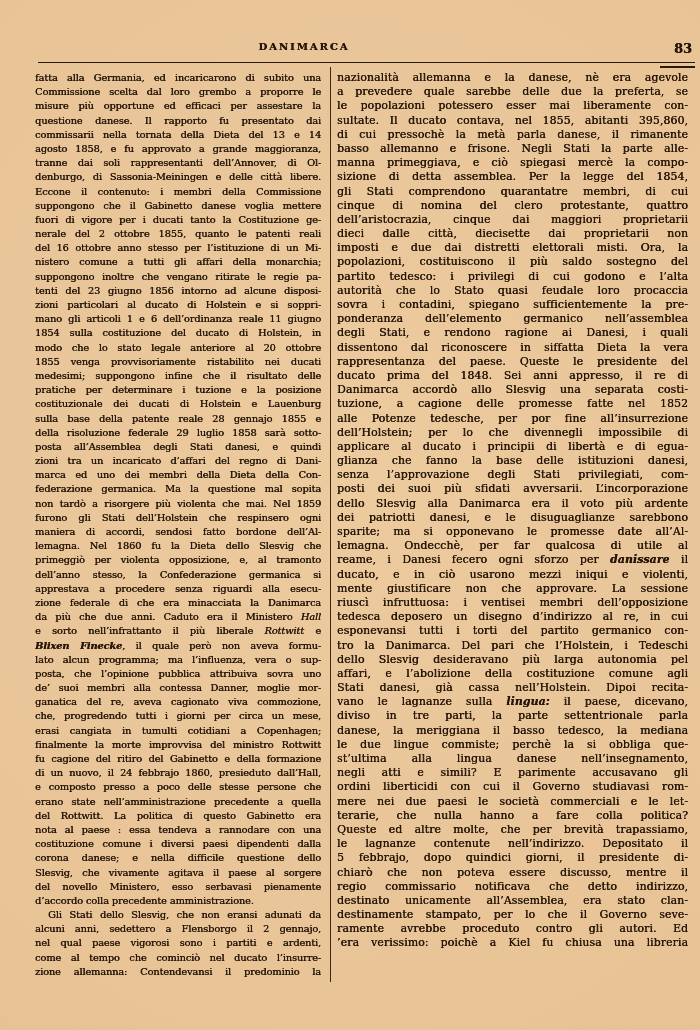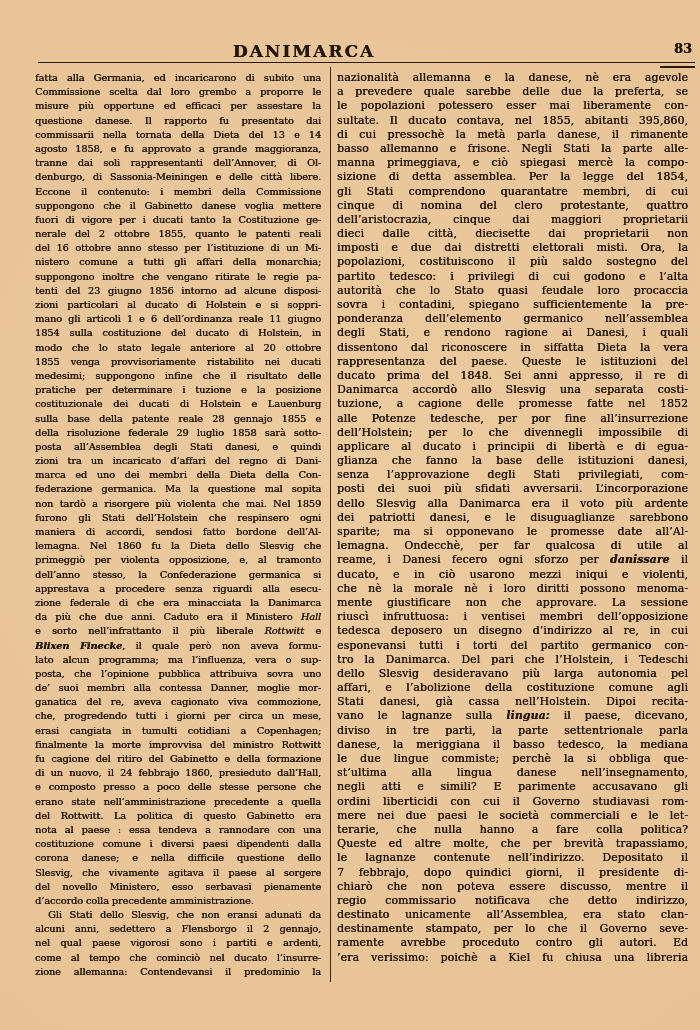--- a/index.html
+++ b/index.html
@@ -4,21 +4,21 @@
 <style>
   html,body{margin:0;padding:0;}
   body{
     width:700px;height:1030px;position:relative;overflow:hidden;
     background:radial-gradient(130% 100% at 50% 45%, #eccb9f 0%, #e7c295 65%, #dfbb8d 100%);
     font-family:"DejaVu Serif", serif;
     color:#251608;
   }
   .page-title{
     position:absolute;top:41px;left:0;width:608px;text-align:center;
-    font-size:17px;font-weight:bold;letter-spacing:2px;
+    font-size:10px;font-weight:bold;letter-spacing:2px;
     text-shadow:0.3px 0 0 currentColor;
   }
   .page-number{
     position:absolute;top:41px;right:8px;
     font-size:13px;font-weight:bold;
     text-shadow:0.3px 0 0 currentColor;
   }
   .header-rule{
     position:absolute;top:62px;left:38px;width:657px;height:1.4px;
     background:#2a1a0b;
@@ -134,56 +134,55 @@
     <div class="line">dell’aristocrazia, cinque dai maggiori proprietarii</div>
     <div class="line">dieci dalle città, diecisette dai proprietarii non</div>
     <div class="line">imposti e due dai distretti elettorali misti. Ora, la</div>
     <div class="line">popolazioni, costituiscono il più saldo sostegno del</div>
     <div class="line">partito tedesco: i privilegi di cui godono e l’alta</div>
     <div class="line">autorità che lo Stato quasi feudale loro procaccia</div>
     <div class="line">sovra i contadini, spiegano sufficientemente la pre-</div>
     <div class="line">ponderanza dell’elemento germanico nell’assemblea</div>
     <div class="line">degli Stati, e rendono ragione ai Danesi, i quali</div>
     <div class="line">dissentono dal riconoscere in siffatta Dieta la vera</div>
-    <div class="line">rappresentanza del paese. Queste le istituzioni del</div>
+    <div class="line">rappresentanza del paese. Queste le presidente del</div>
     <div class="line">ducato prima del 1848. Sei anni appresso, il re di</div>
     <div class="line">Danimarca accordò allo Slesvig una separata costi-</div>
     <div class="line">tuzione, a cagione delle promesse fatte nel 1852</div>
     <div class="line">alle Potenze tedesche, per por fine all’insurrezione</div>
     <div class="line">dell’Holstein; per lo che divennegli impossibile di</div>
     <div class="line">applicare al ducato i principii di libertà e di egua-</div>
     <div class="line">glianza che fanno la base delle istituzioni danesi,</div>
     <div class="line">senza l’approvazione degli Stati privilegiati, com-</div>
     <div class="line">posti dei suoi più sfidati avversarii. L’incorporazione</div>
     <div class="line">dello Slesvig alla Danimarca era il voto più ardente</div>
     <div class="line">dei patriotti danesi, e le disuguaglianze sarebbono</div>
     <div class="line">sparite; ma si opponevano le promesse date all’Al-</div>
     <div class="line">lemagna. Ondecchè, per far qualcosa di utile al</div>
     <div class="line">reame, i Danesi fecero ogni sforzo per <i class="bi">danissare</i> il</div>
     <div class="line">ducato, e in ciò usarono mezzi iniqui e violenti,</div>
-    <div class="line">che nè la morale nè i loro diritti possono menoma-</div>
     <div class="line">mente giustificare non che approvare. La sessione</div>
     <div class="line">riuscì infruttuosa: i ventisei membri dell’opposizione</div>
     <div class="line">tedesca deposero un disegno d’indirizzo al re, in cui</div>
     <div class="line">esponevansi tutti i torti del partito germanico con-</div>
     <div class="line">tro la Danimarca. Del pari che l’Holstein, i Tedeschi</div>
     <div class="line">dello Slesvig desideravano più larga autonomia pel</div>
     <div class="line">affari, e l’abolizione della costituzione comune agli</div>
     <div class="line">Stati danesi, già cassa nell’Holstein. Dipoi recita-</div>
     <div class="line">vano le lagnanze sulla <i class="bi">lingua:</i> il paese, dicevano,</div>
     <div class="line">diviso in tre parti, la parte settentrionale parla</div>
     <div class="line">danese, la meriggiana il basso tedesco, la mediana</div>
     <div class="line">le due lingue commiste; perchè la si obbliga que-</div>
     <div class="line">st’ultima alla lingua danese nell’insegnamento,</div>
     <div class="line">negli atti e simili? E parimente accusavano gli</div>
     <div class="line">ordini liberticidi con cui il Governo studiavasi rom-</div>
     <div class="line">mere nei due paesi le società commerciali e le let-</div>
     <div class="line">terarie, che nulla hanno a fare colla politica?</div>
     <div class="line">Queste ed altre molte, che per brevità trapassiamo,</div>
     <div class="line">le lagnanze contenute nell’indirizzo. Depositato il</div>
-    <div class="line">7 febbrajo, dopo quindici giorni, il presidente di-</div>
+    <div class="line">5 febbrajo, dopo quindici giorni, il presidente di-</div>
     <div class="line">chiarò che non poteva essere discusso, mentre il</div>
     <div class="line">regio commissario notificava che detto indirizzo,</div>
     <div class="line">destinato unicamente all’Assemblea, era stato clan-</div>
     <div class="line">destinamente stampato, per lo che il Governo seve-</div>
     <div class="line">ramente avrebbe proceduto contro gli autori. Ed</div>
     <div class="line">’era verissimo: poichè a Kiel fu chiusa una libreria</div>
   </div>
 
 </body></html>

